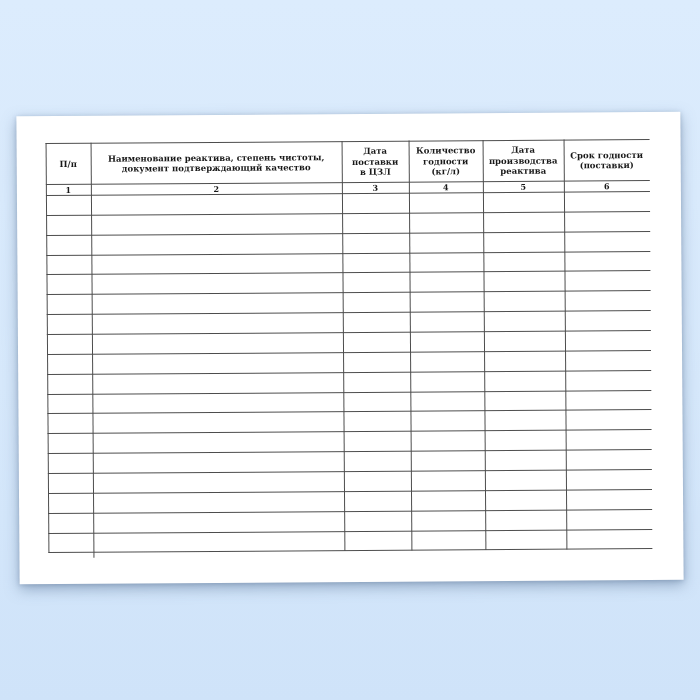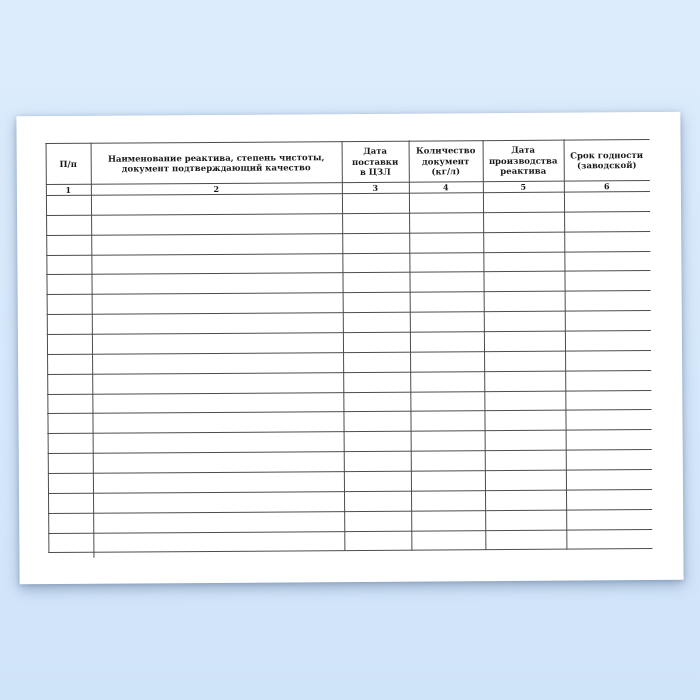--- a/index.html
+++ b/index.html
@@ -99,27 +99,27 @@
     <div class="tbl">
 
       <div class="row-header grid6">
         <div class="cell">П/п</div>
         <div class="cell">Наименование реактива, степень чистоты,
 документ подтверждающий качество</div>
         <div class="cell">Дата
 поставки
 в ЦЗЛ</div>
         <div class="cell">Количество
-документ
+годности
 (кг/л)</div>
         <div class="cell">Дата
 производства
 реактива</div>
         <div class="cell">Срок годности
-(заводской)</div>
+(поставки)</div>
       </div>
 
       <div class="row-numbers grid6">
         <div class="cell">1</div>
         <div class="cell">2</div>
         <div class="cell">3</div>
         <div class="cell">4</div>
         <div class="cell">5</div>
         <div class="cell">6</div>
       </div>

